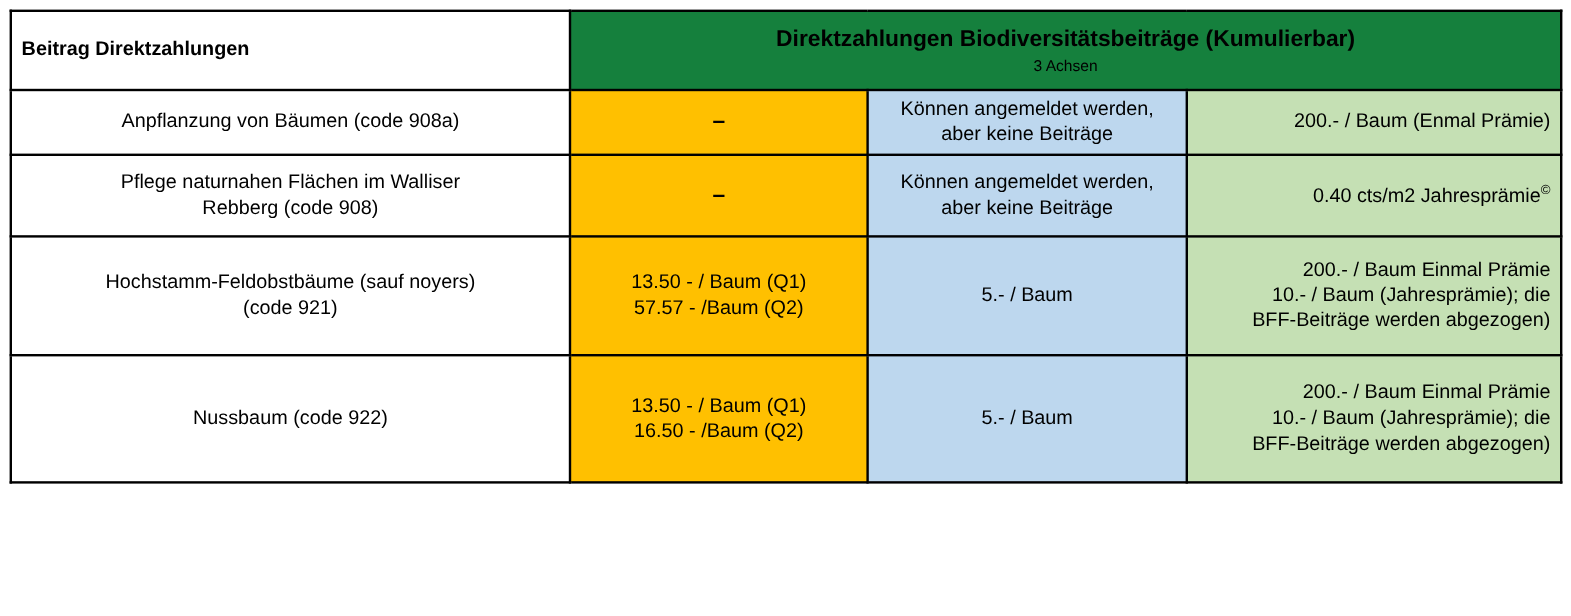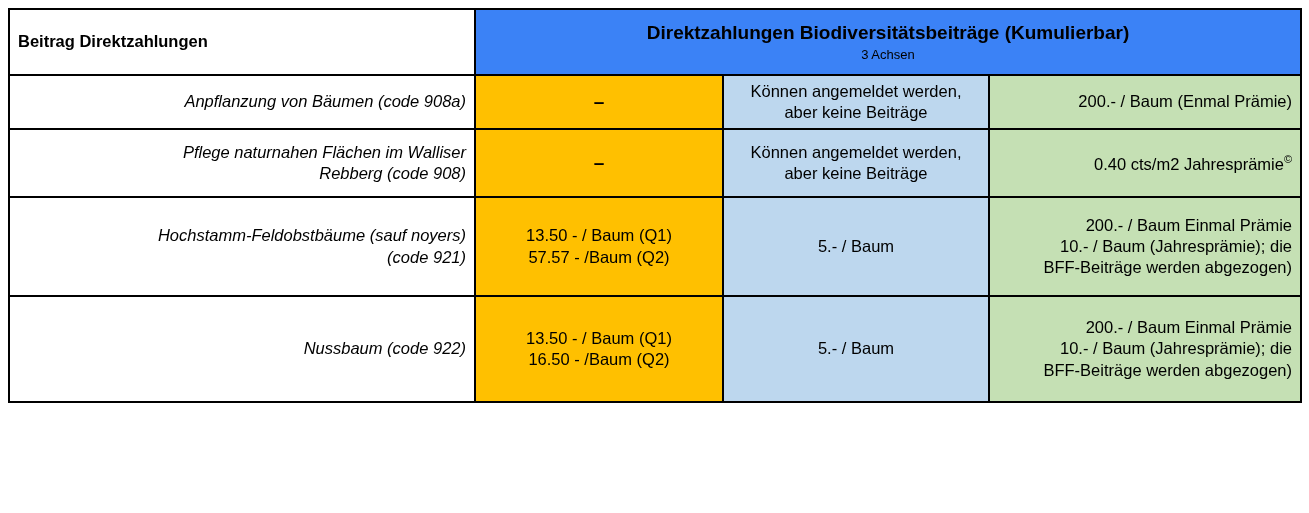--- a/index.html
+++ b/index.html
@@ -45,21 +45,21 @@
   
   .hdr-main-left {
     font-weight: bold;
     font-size: 21px;
     height: 60px;
     text-align: left;
     background: #ffffff;
   }
   .hdr-main-right {
     text-align: center;
-    background: #3b82f6;
+    background: #15803d;
     height: 60px;
     padding-top: 4px;
     padding-bottom: 4px;
   }
   .hdr-main-right .line1 {
     font-weight: bold;
     font-size: 19px;
     line-height: 1.3;
   }
   .hdr-main-right .line2 {
@@ -107,24 +107,23 @@
   }
   .note-b {
     font-size: 12px;
     font-weight: bold;
     vertical-align: super;
   }
 
   
   .cell-measure {
     background: #ffffff;
-    text-align: right;
+    text-align: center;
     font-size: 17px;
     line-height: 1.42;
-    font-style: italic;
   }
   .cell-bff {
     background: #FFC000;
     text-align: center;
     font-size: 17px;
     line-height: 1.42;
   }
   .cell-bff.dash {
     font-weight: bold;
     font-size: 19px;

